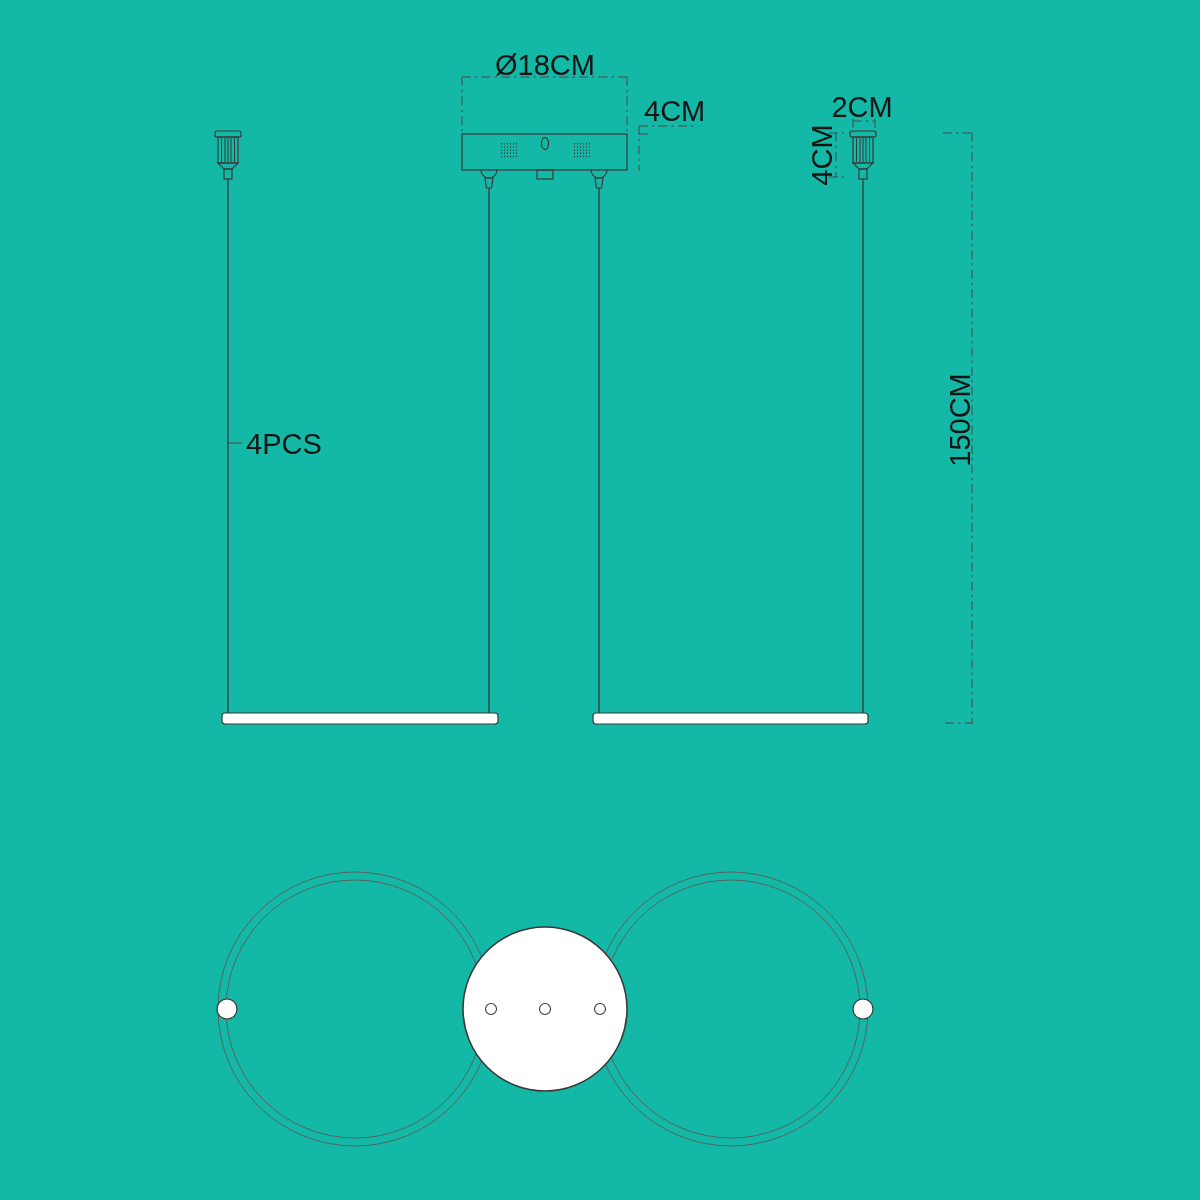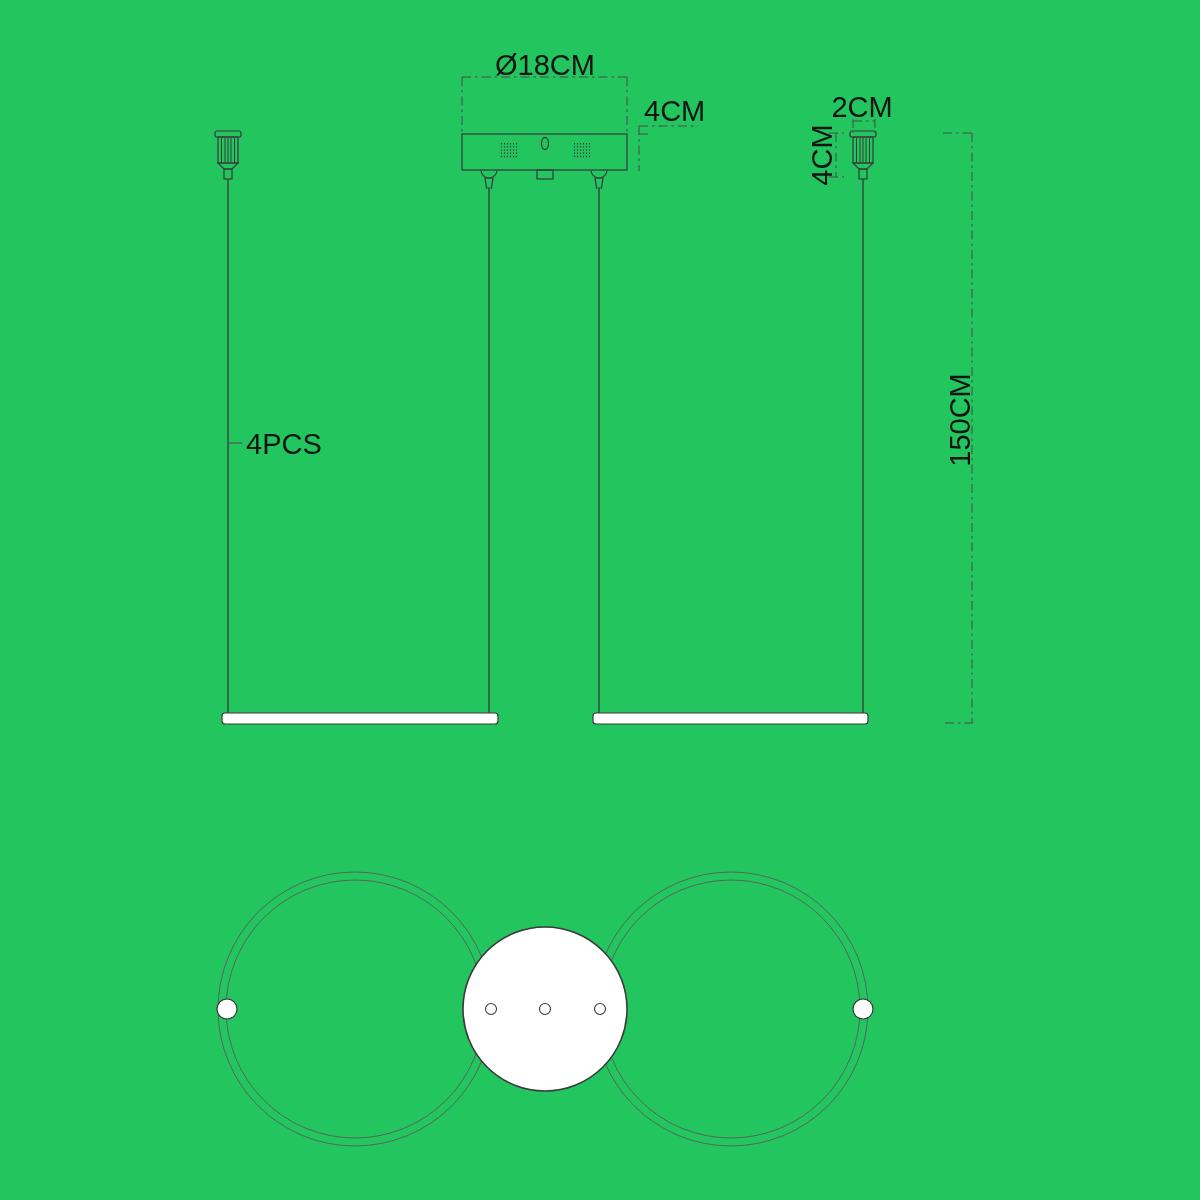--- a/index.html
+++ b/index.html
@@ -1,20 +1,20 @@
 <!DOCTYPE html>
 <html><head>
 <meta charset="utf-8">
 <style>
   html, body { margin: 0; padding: 0; background: #ffffff; }
   .canvas {
     position: relative;
     width: 1200px;
     height: 1200px;
-    background: #22c55e;
+    background: #14b8a6;
     font-family: "Liberation Sans", sans-serif;
     overflow: hidden;
   }
   svg { display: block; }
   .dashdot { stroke-dasharray: 9 4 2.5 4; }
   .finedash { stroke-dasharray: 1.4 1.8; }
   .labels text {
     font-family: "Liberation Sans", sans-serif;
     font-size: 29px;
     fill: #141414;

